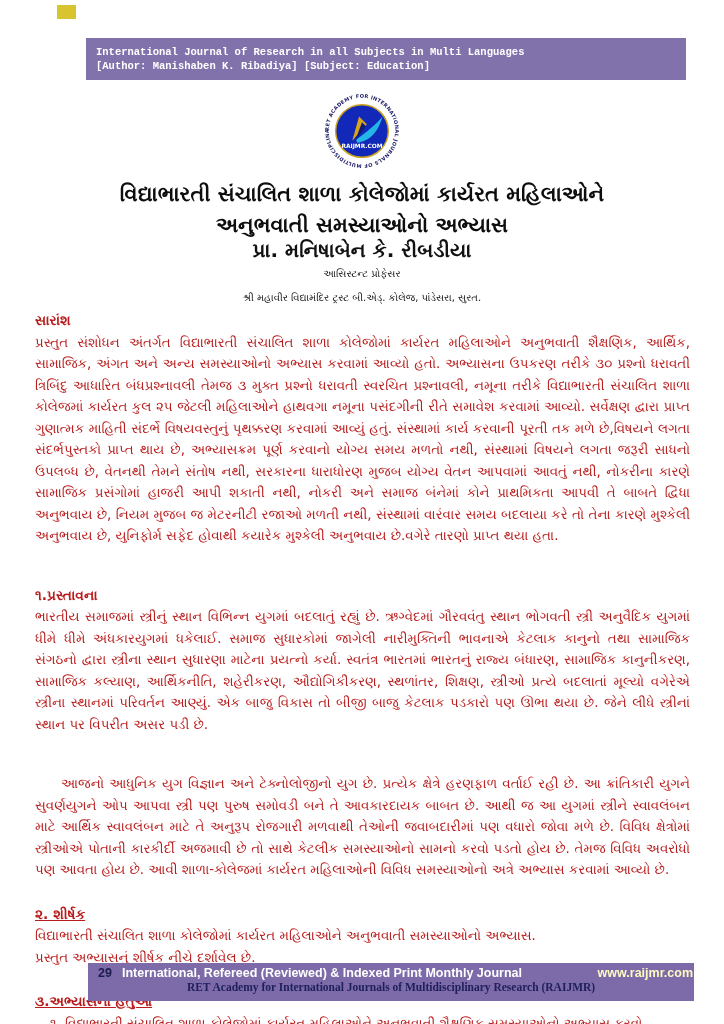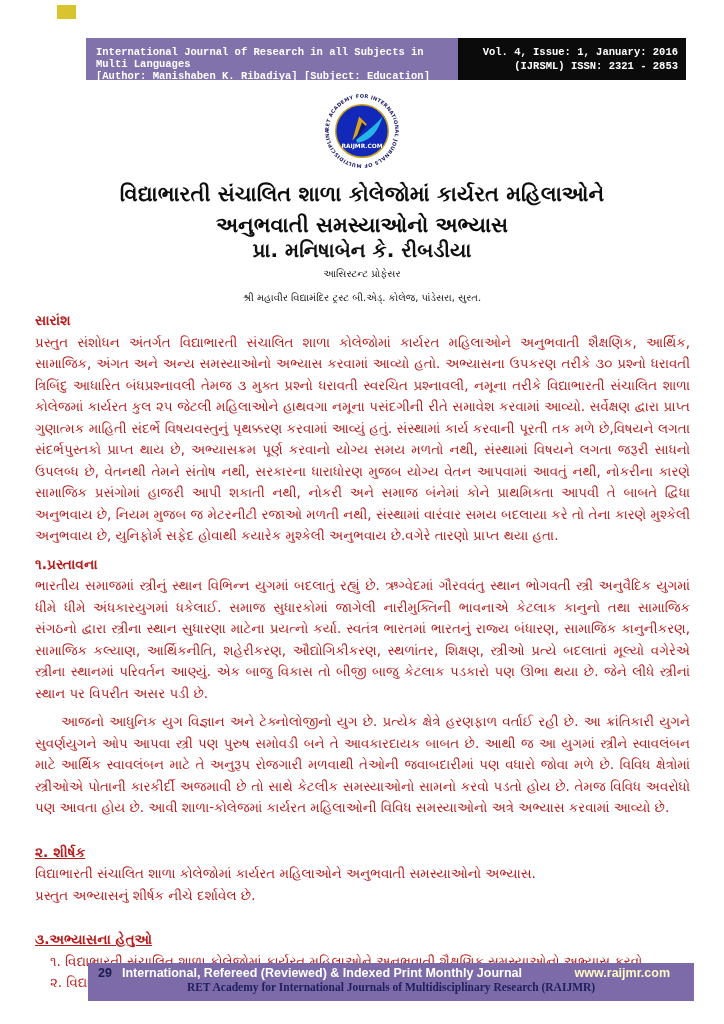--- a/index.html
+++ b/index.html
@@ -24,50 +24,46 @@
   .title-block{position:absolute;top:179px;left:0;width:100%;text-align:center;
                font-weight:bold;font-size:21px;line-height:31px;color:#0d0d0d;}
   .byline{position:absolute;top:238px;left:0;width:100%;text-align:center;line-height:24px;}
   .byline .name{font-size:20px;font-weight:bold;}
   .byline .role,.byline .affil{font-size:10px;}
 
   
   .content{position:absolute;top:310px;left:35px;right:34px;font-size:13.4px;
            line-height:21.5px;text-align:justify;color:#b91c1c;}
   .sec-head{font-weight:bold;font-size:13.8px;text-align:left;}
-  .mt{margin-top:7px;}
+  .mt{margin-top:38px;}
   .mt-s{margin-top:23px;text-decoration:underline;}
   .indent{text-indent:26px;}
   .obj-line{padding-left:15px;text-align:left;}
 
   
   .footer{position:absolute;left:88px;top:963px;width:606px;height:38px;background:#7c6ba8;
           box-sizing:border-box;font-family:"Liberation Sans",sans-serif;}
-  .footer-row1{display:flex;align-items:center;padding:3px 24px 0 10px;font-weight:bold;font-size:12.5px;}
+  .footer-row1{display:flex;align-items:center;padding:3px 1px 0 10px;font-weight:bold;font-size:12.5px;}
   .footer-pageno{color:#1b1b4e;margin-right:10px;}
   .footer-type{color:#ffffff;flex:1;}
   .footer-site{color:#fef9c3;}
   .footer-row2{text-align:center;font-family:"Liberation Serif",serif;font-weight:bold;
                font-size:11.5px;color:#20205e;margin-top:1px;}
 </style>
 </head>
 <body>
 
 <div class="page">
 
   <div class="corner-mark"></div>
 
   <div class="header">
     <div class="header-left">
       <div>International Journal of Research in all Subjects in Multi Languages</div>
       <div>[Author: Manishaben K. Ribadiya] [Subject: Education]</div>
-    </div>
-    <div class="header-right">
-      <div>Vol. 4, Issue: 1, January: 2016</div>
-      <div>(IJRSML)  ISSN: 2321 - 2853</div>
     </div>
   </div>
 
   <div class="logo">
     <svg width="78" height="78" viewBox="0 0 80 80">
       <defs>
         <path id="ringPath" d="M 40,40 m -34,0 a 34,34 0 1,1 68,0 a 34,34 0 1,1 -68,0"></path>
       </defs>
       <circle cx="40" cy="40" r="39" fill="#ffffff"></circle>
       <text font-size="5.2" fill="#1c1c6a" font-weight="bold" letter-spacing="0.3">

